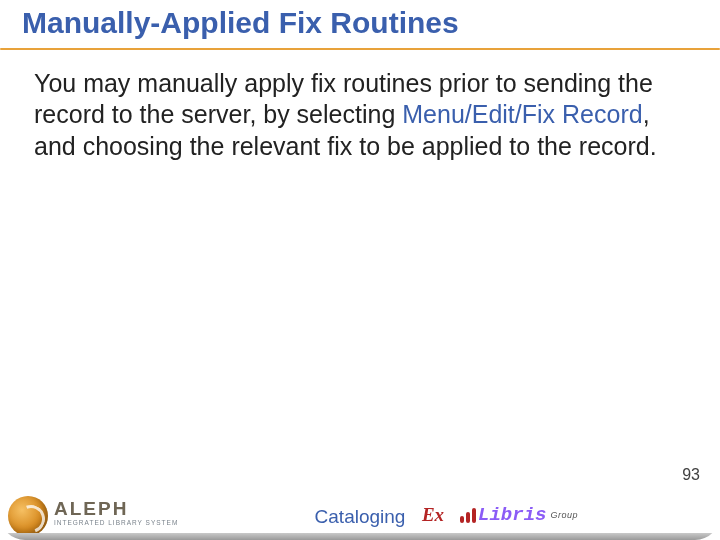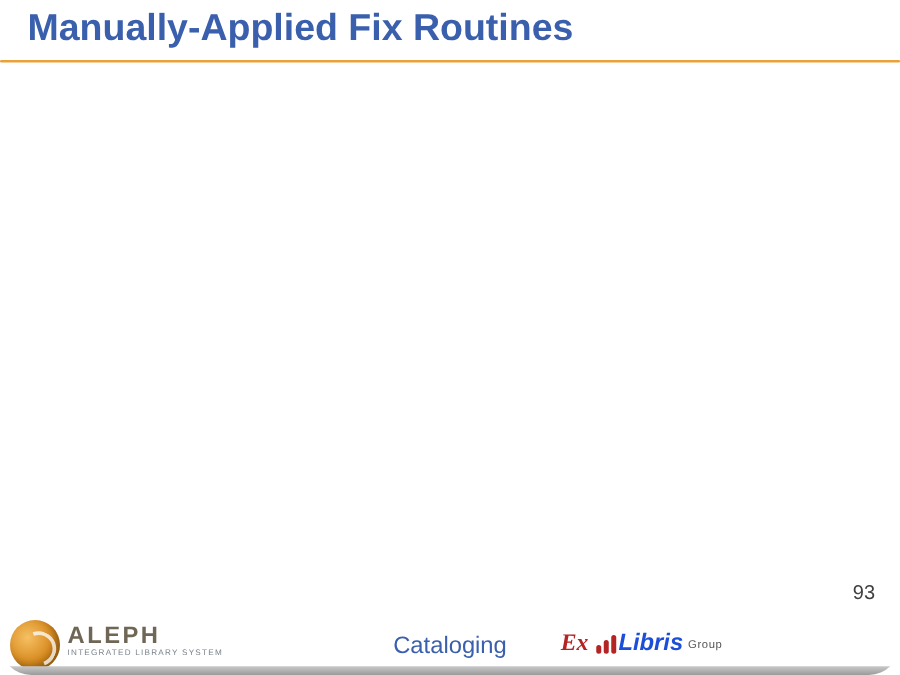--- a/index.html
+++ b/index.html
@@ -59,39 +59,42 @@
   }
   .footer-center {
     position: absolute; left: 0; bottom: 12px; width: 720px;
     text-align: center; font-size: 19px; color: #3a5fad;
   }
   
   .exlibris-logo {
     position: absolute; right: 16px; bottom: 8px; width: 150px; height: 34px;
     display: flex; align-items: center; justify-content: flex-end;
   }
-  .el-ex { font-style: italic; font-weight: bold; font-size: 19px; color: #b42424; font-family: Georgia, serif; margin-right: 2px; }
-  .el-libris { font-style: italic; font-weight: bold; font-size: 19px; color: #1d4ed8; font-family: Liberation Sans, sans-serif; }
-  .el-group { font-size: 9px; color: #555; margin-left: 4px; letter-spacing: .5px; }
+  .el-ex { font-style: italic; font-weight: bold; font-size: 19px; color: #b42424; font-family: Georgia, serif; margin-right: 12px; }
+  .el-libris { font-style: italic; font-weight: bold; font-size: 19px; color: #8b5cf6; font-family: Liberation Mono, monospace; }
+  .el-group { font-size: 9px; color: #555; margin-left: 4px; letter-spacing: .5px; font-style: italic; }
   .el-bars {
     display: inline-flex; align-items: flex-end; gap: 2px; margin-left: 4px; margin-right: 2px;
   }
   .el-bars span { display: inline-block; width: 4px; background: #b42424; }
   .el-bars span:nth-child(1){ height: 7px; }
   .el-bars span:nth-child(2){ height: 11px; }
   .el-bars span:nth-child(3){ height: 15px; }
 </style>
 </head>
 <body>
 
 <div class="slide">
   <div class="title">Manually-Applied Fix Routines</div>
   <div class="underline"></div>
 
   <div class="body">
+    <p>
+      <span>You may manually apply fix routines prior to sending the record to the server, by selecting </span><span class="menu-path">Menu/Edit/Fix Record</span><span>, and choosing the relevant fix to be applied to the record.</span>
+    </p>
   </div>
 
   <div class="pagenum">93</div>
 
   <div class="footer">
     <div class="aleph-logo">
       <div class="aleph-swirl"></div>
       <div class="aleph-text">
         <div class="aleph-name">ALEPH</div>
         <div class="aleph-tag">INTEGRATED LIBRARY SYSTEM</div>

